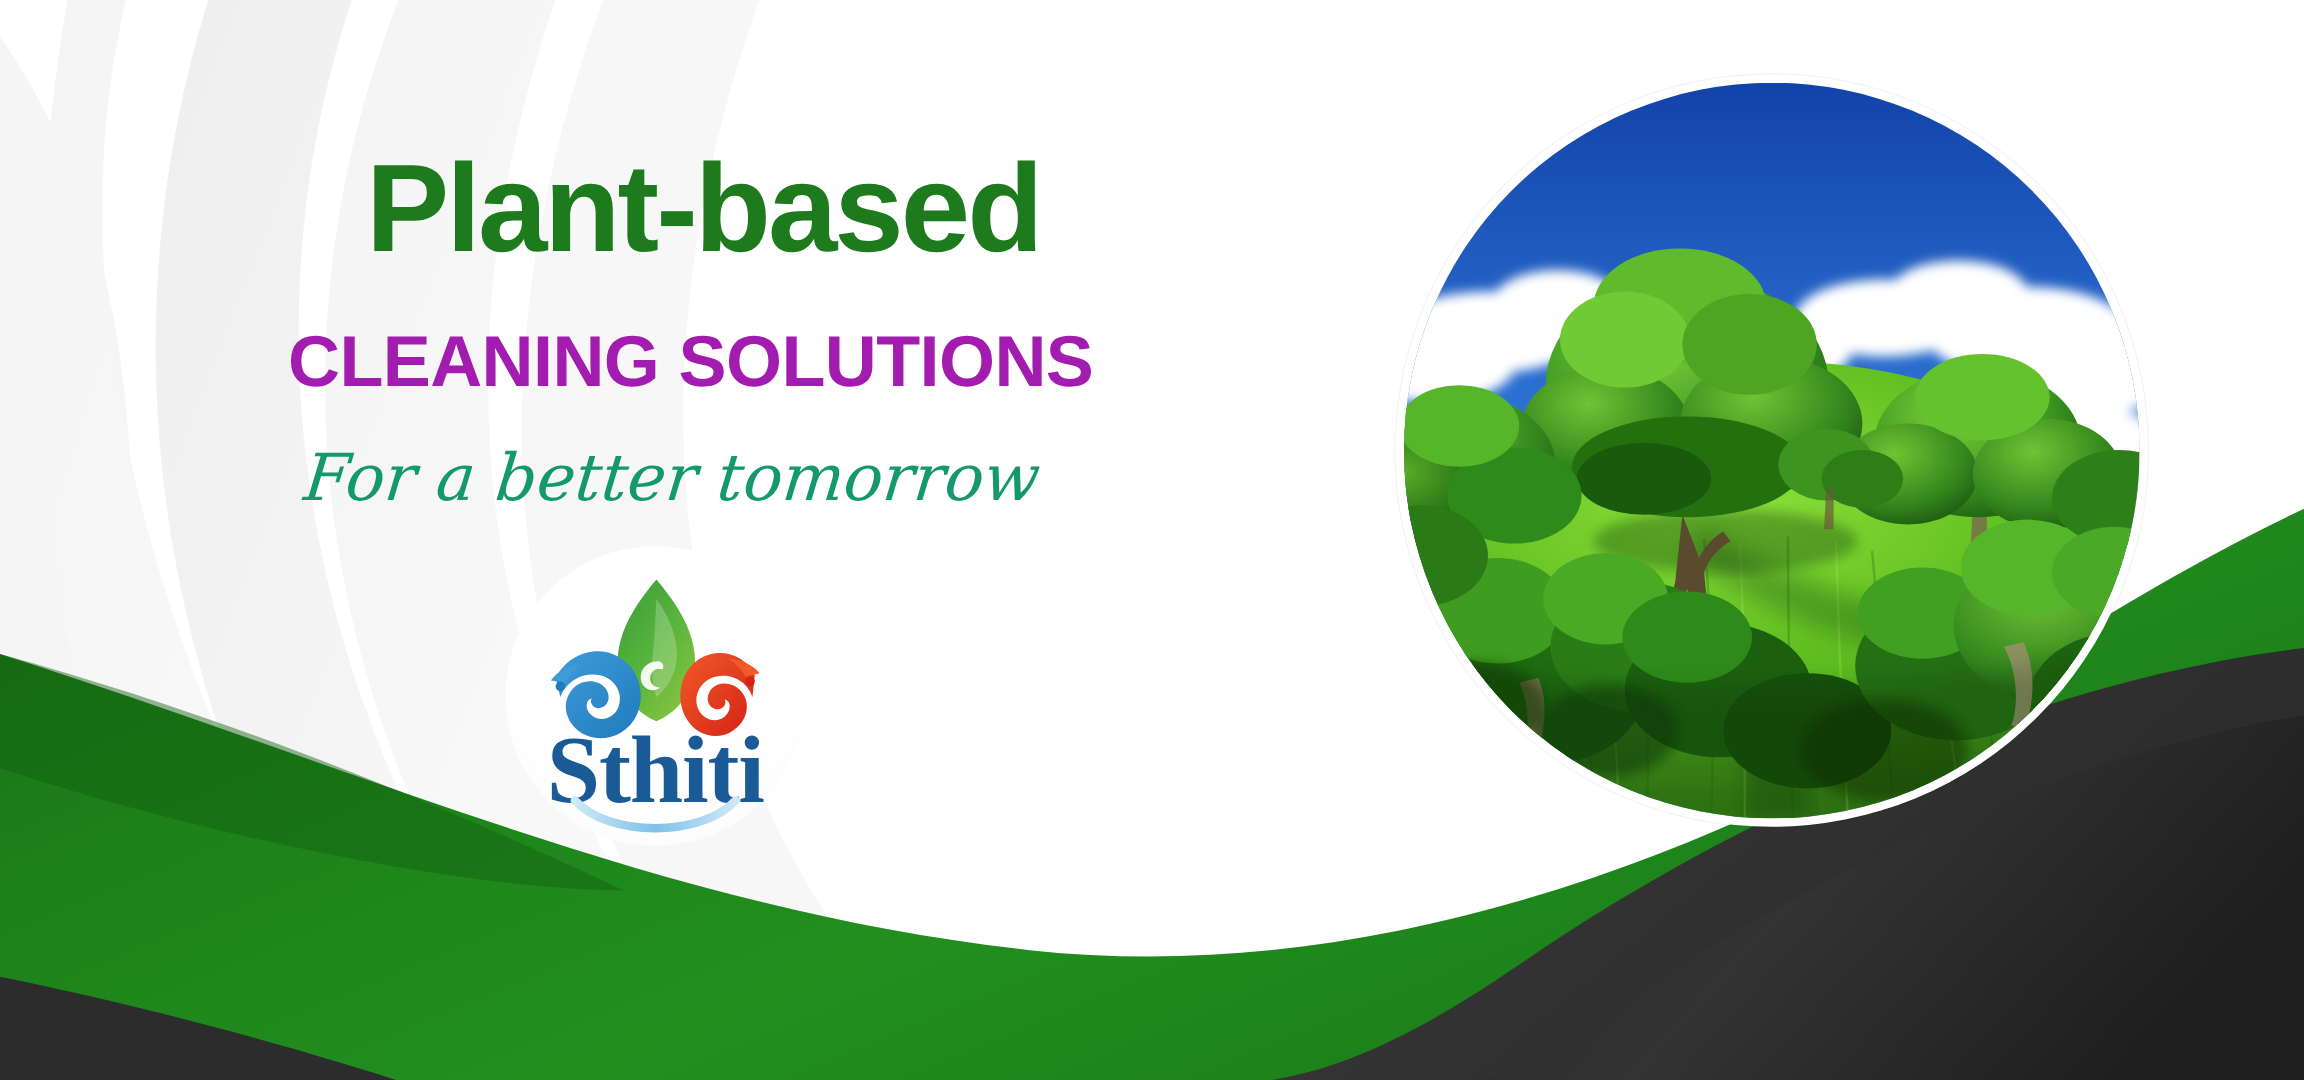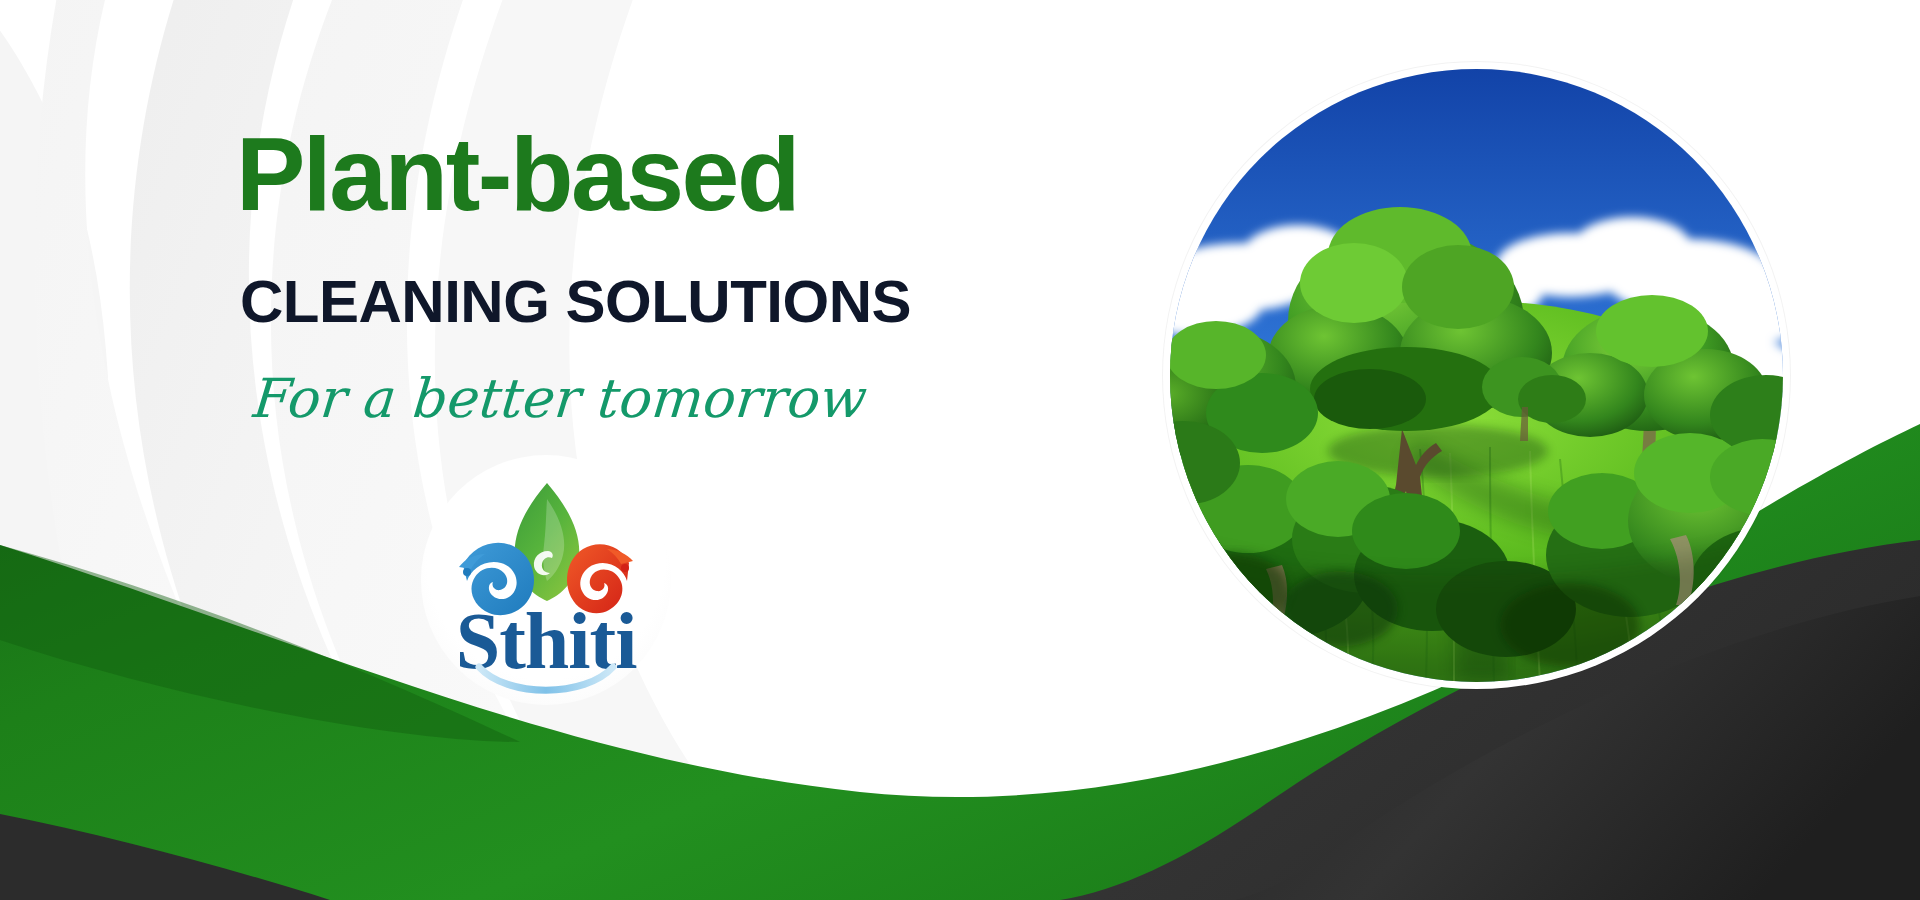--- a/index.html
+++ b/index.html
@@ -3,20 +3,21 @@
 <meta charset="utf-8">
 <style>
   html,body{margin:0;padding:0;background:#fff;}
   *{box-sizing:border-box;}
   #banner{
     position:relative;
     width:1920px;height:900px;
     overflow:hidden;
     background:#ffffff;
     font-family:"Liberation Sans", sans-serif;
+    text-align:center;
   }
   .layer{position:absolute;inset:0;}
   svg.layer{display:block;}
 
   
   #copy{
     position:absolute;
     left:0;top:0;width:1000px;height:760px;
     z-index:40;
     pointer-events:none;
@@ -33,21 +34,21 @@
     line-height:1;
     white-space:nowrap;
   }
   #subhead{
     position:absolute;
     left:240px;top:272px;
     font-family:"Liberation Sans", sans-serif;
     font-size:60px;
     font-weight:bold;
     letter-spacing:-0.5px;
-    color:#0f172a;
+    color:#a21caf;
     line-height:1;
     white-space:nowrap;
   }
   #tagline{
     position:absolute;
     left:254px;top:372px;
     font-family:"DejaVu Serif", serif;
     font-style:italic;
     font-size:54px;
     font-weight:400;

